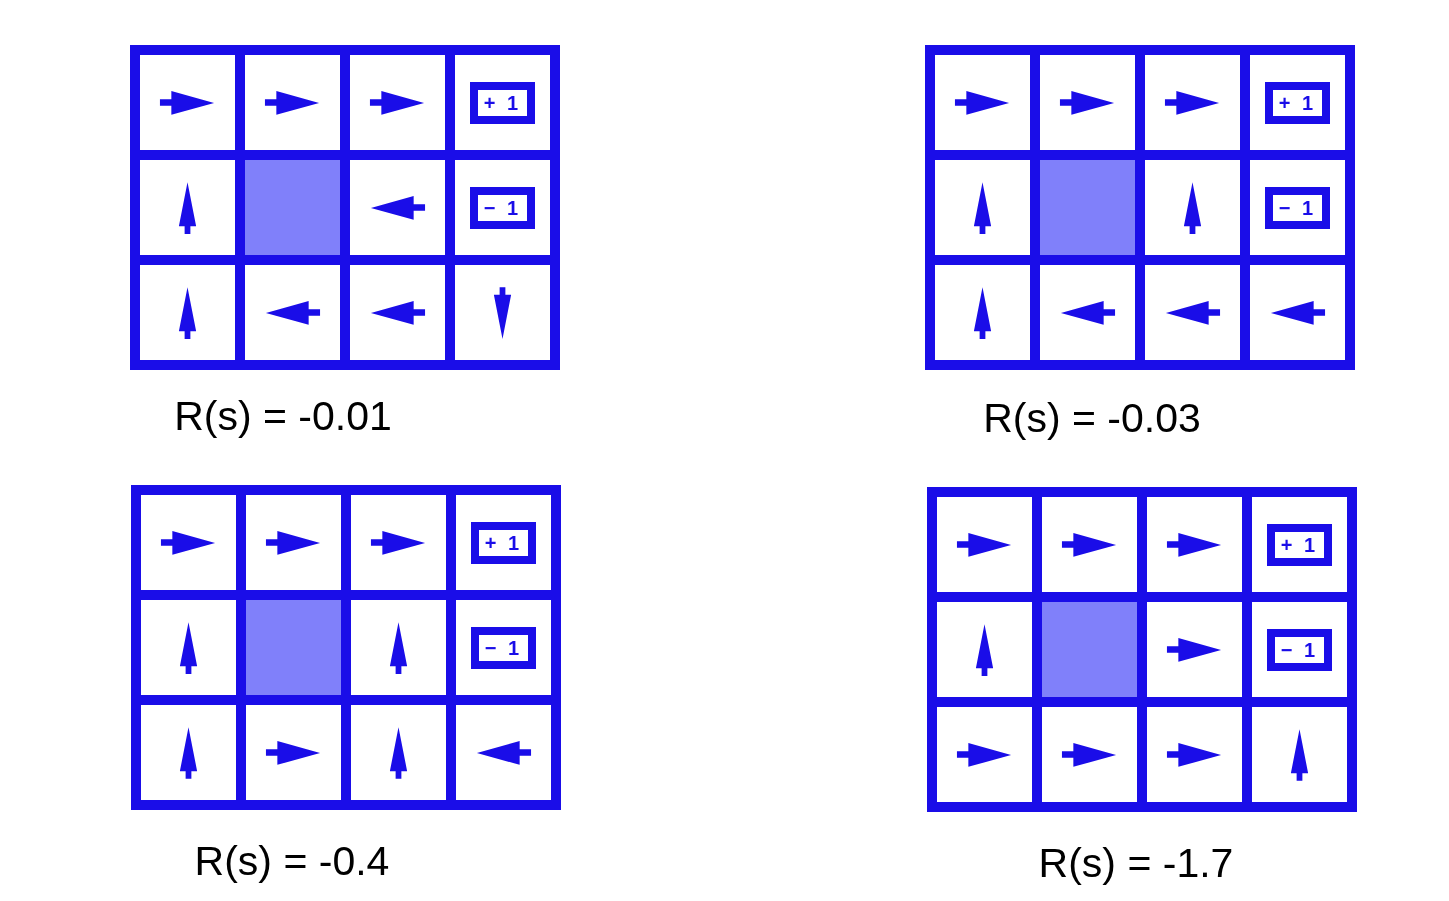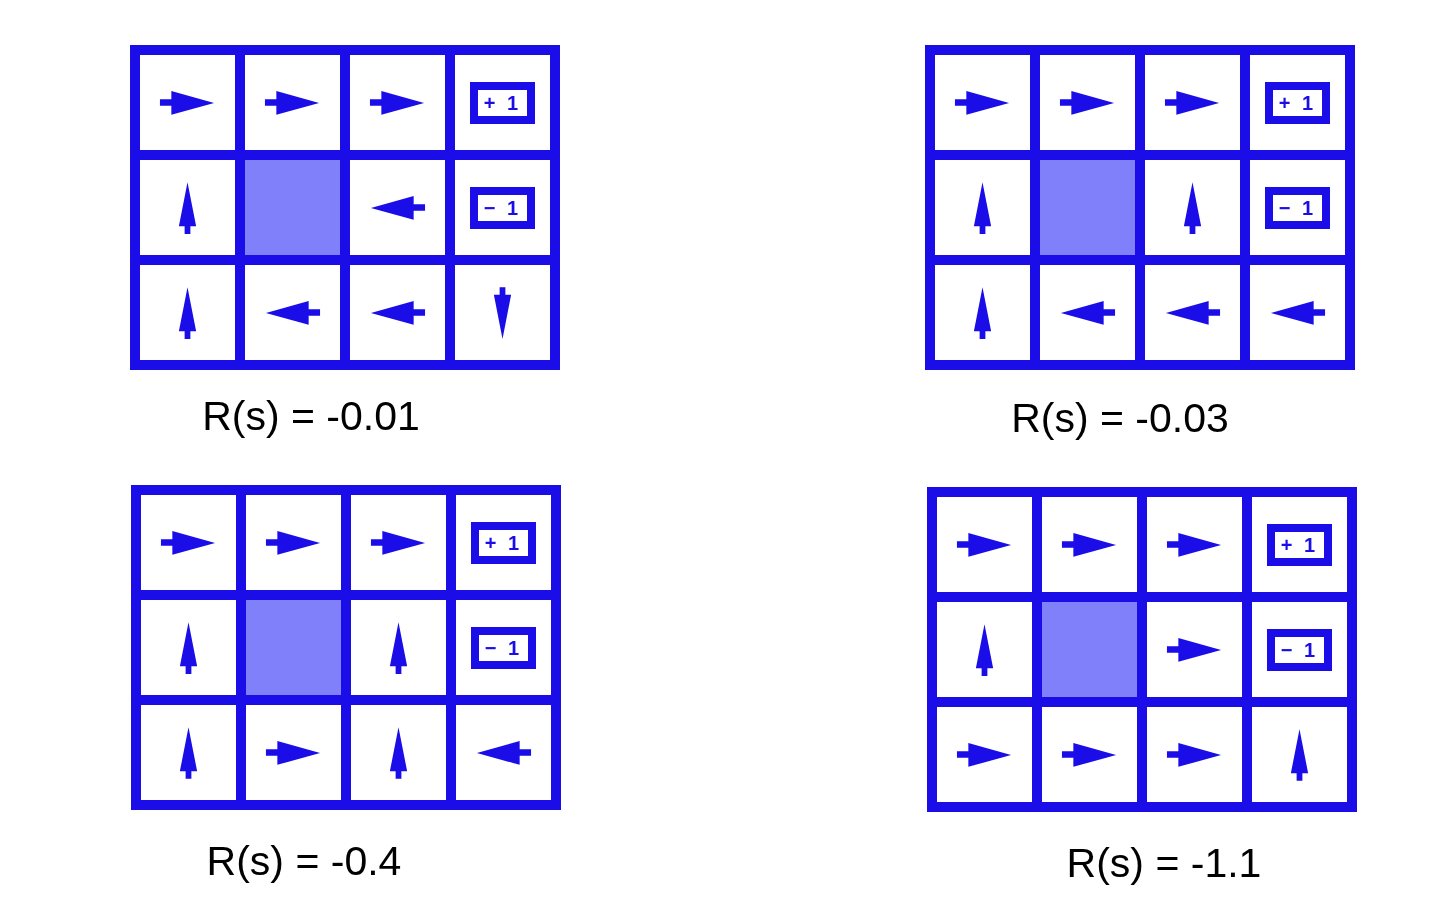--- a/index.html
+++ b/index.html
@@ -47,21 +47,20 @@
     padding: 3px 6px;
     letter-spacing: 3px;
     white-space: nowrap;
   }
   .grid-label {
     position: absolute;
     transform: translateX(-50%);
     font-size: 41px;
     color: var(--label, #000000);
     white-space: nowrap;
-    margin-left: 28px;
   }
 </style>
 </head>
 <body style="background: rgb(255, 255, 255);">
 
 <div class="page">
   <div class="board" style="left:130px; top:45px">
       <div class="cell">
         <svg viewBox="0 0 60 28" width="57" height="27">
           <polygon points="1,10.5 13,10.5 13,2 58,14.5 13,27 13,17.5 1,17.5" fill="#1a0de8"></polygon>
@@ -273,15 +272,15 @@
       </div>
       <div class="cell">
         <svg viewBox="0 0 24 58" width="23" height="56">
           <polygon points="12,2 21,48 15,48 15,56 9,56 9,48 3,48" fill="#1a0de8"></polygon>
         </svg>
       </div>
     </div>
 
   <div class="grid-label" style="left:283px; top:393px">R(s) = -0.01</div>
   <div class="grid-label" style="left:1092px; top:395px">R(s) = -0.03</div>
-  <div class="grid-label" style="left:276px; top:838px">R(s) = -0.4</div>
-  <div class="grid-label" style="left:1136px; top:840px">R(s) = -1.1</div>
+  <div class="grid-label" style="left:292px; top:838px">R(s) = -0.4</div>
+  <div class="grid-label" style="left:1136px; top:840px">R(s) = -1.7</div>
 </div>
 
 </body></html>

